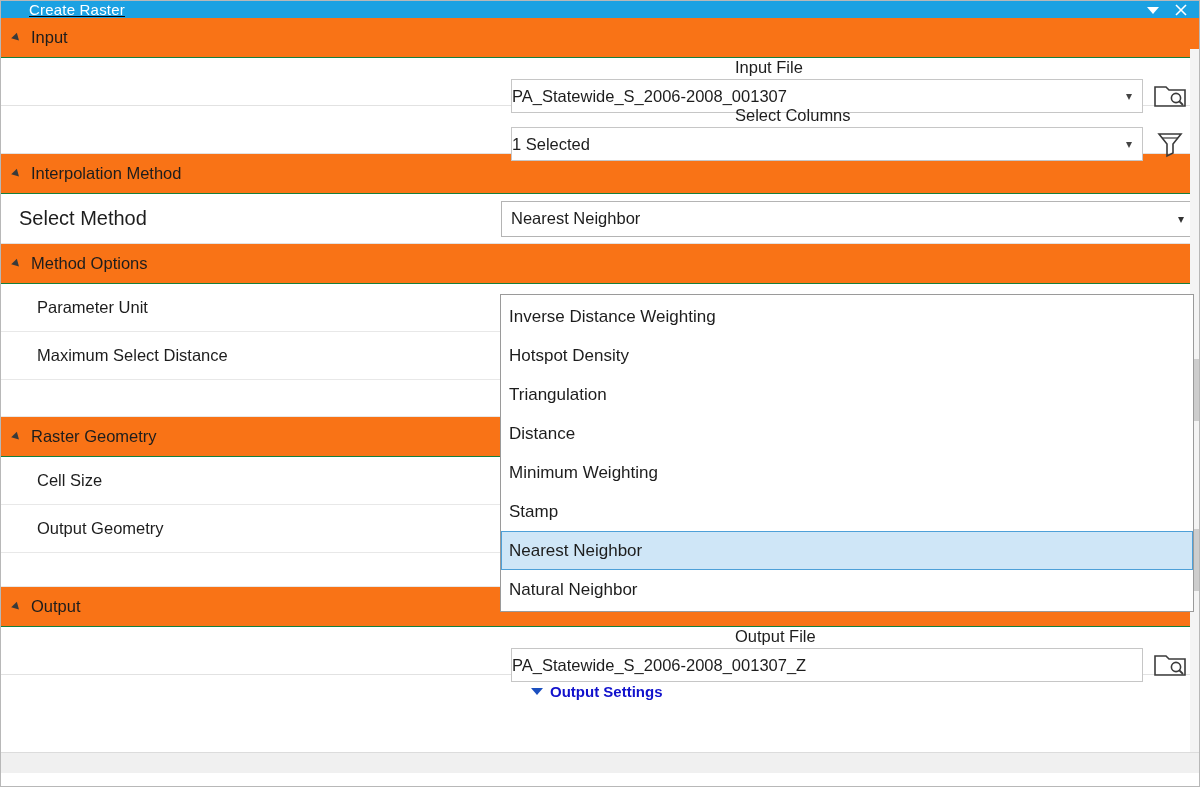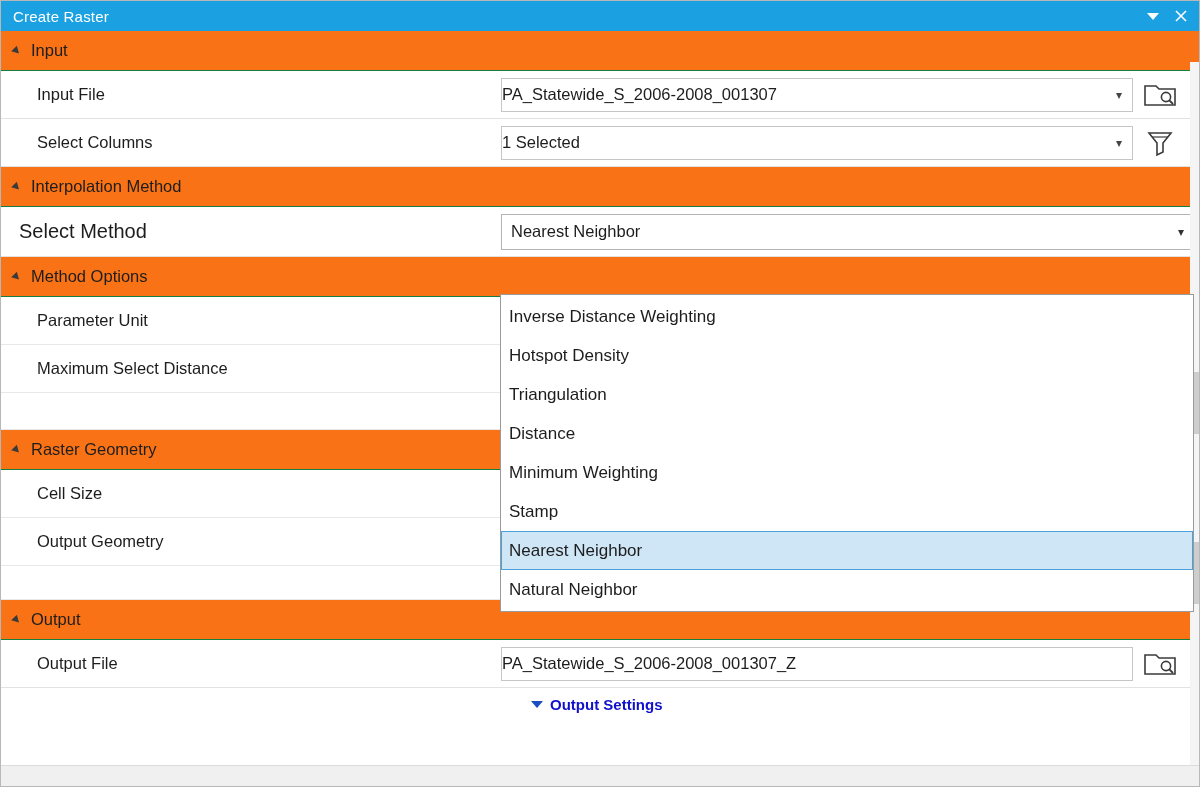--- a/index.html
+++ b/index.html
@@ -20,26 +20,27 @@
     width: 1200px;
     height: 787px;
     background: #ffffff;
     border: 1px solid #b8b8b8;
     box-sizing: border-box;
     overflow: hidden;
   }
 
   
   .titlebar {
-    height: 30px;
+    height: 17px;
     background: #1ba1e2;
     display: flex;
     align-items: center;
-    padding: 0 4px 0 12px;
-    box-sizing: border-box;
+    padding: 0 4px 0 28px;
+    box-sizing: border-box;
+    text-decoration: underline;
   }
   .titlebar .title {
     color: #ffffff;
     font-size: 15px;
     letter-spacing: 0.2px;
     flex: 1;
   }
   .titlebar .tb-btn {
     width: 28px;
     height: 26px;
@@ -88,25 +89,26 @@
     transform-origin: 50% 50%;
   }
   .section-head .sec-label {
     font-size: 16.5px;
     color: #1d1d1d;
   }
 
   
   .row {
     display: flex;
-    align-items: center;
+    align-items: flex-end;
     height: 48px;
     border-bottom: 1px solid #e2e2e2;
     box-sizing: border-box;
     background: #ffffff;
+    flex-direction: column;
   }
   .row .label {
     width: 500px;
     padding-left: 36px;
     box-sizing: border-box;
     font-size: 16.5px;
     color: #1d1d1d;
     flex: 0 0 auto;
   }
   .row .ctrl {

